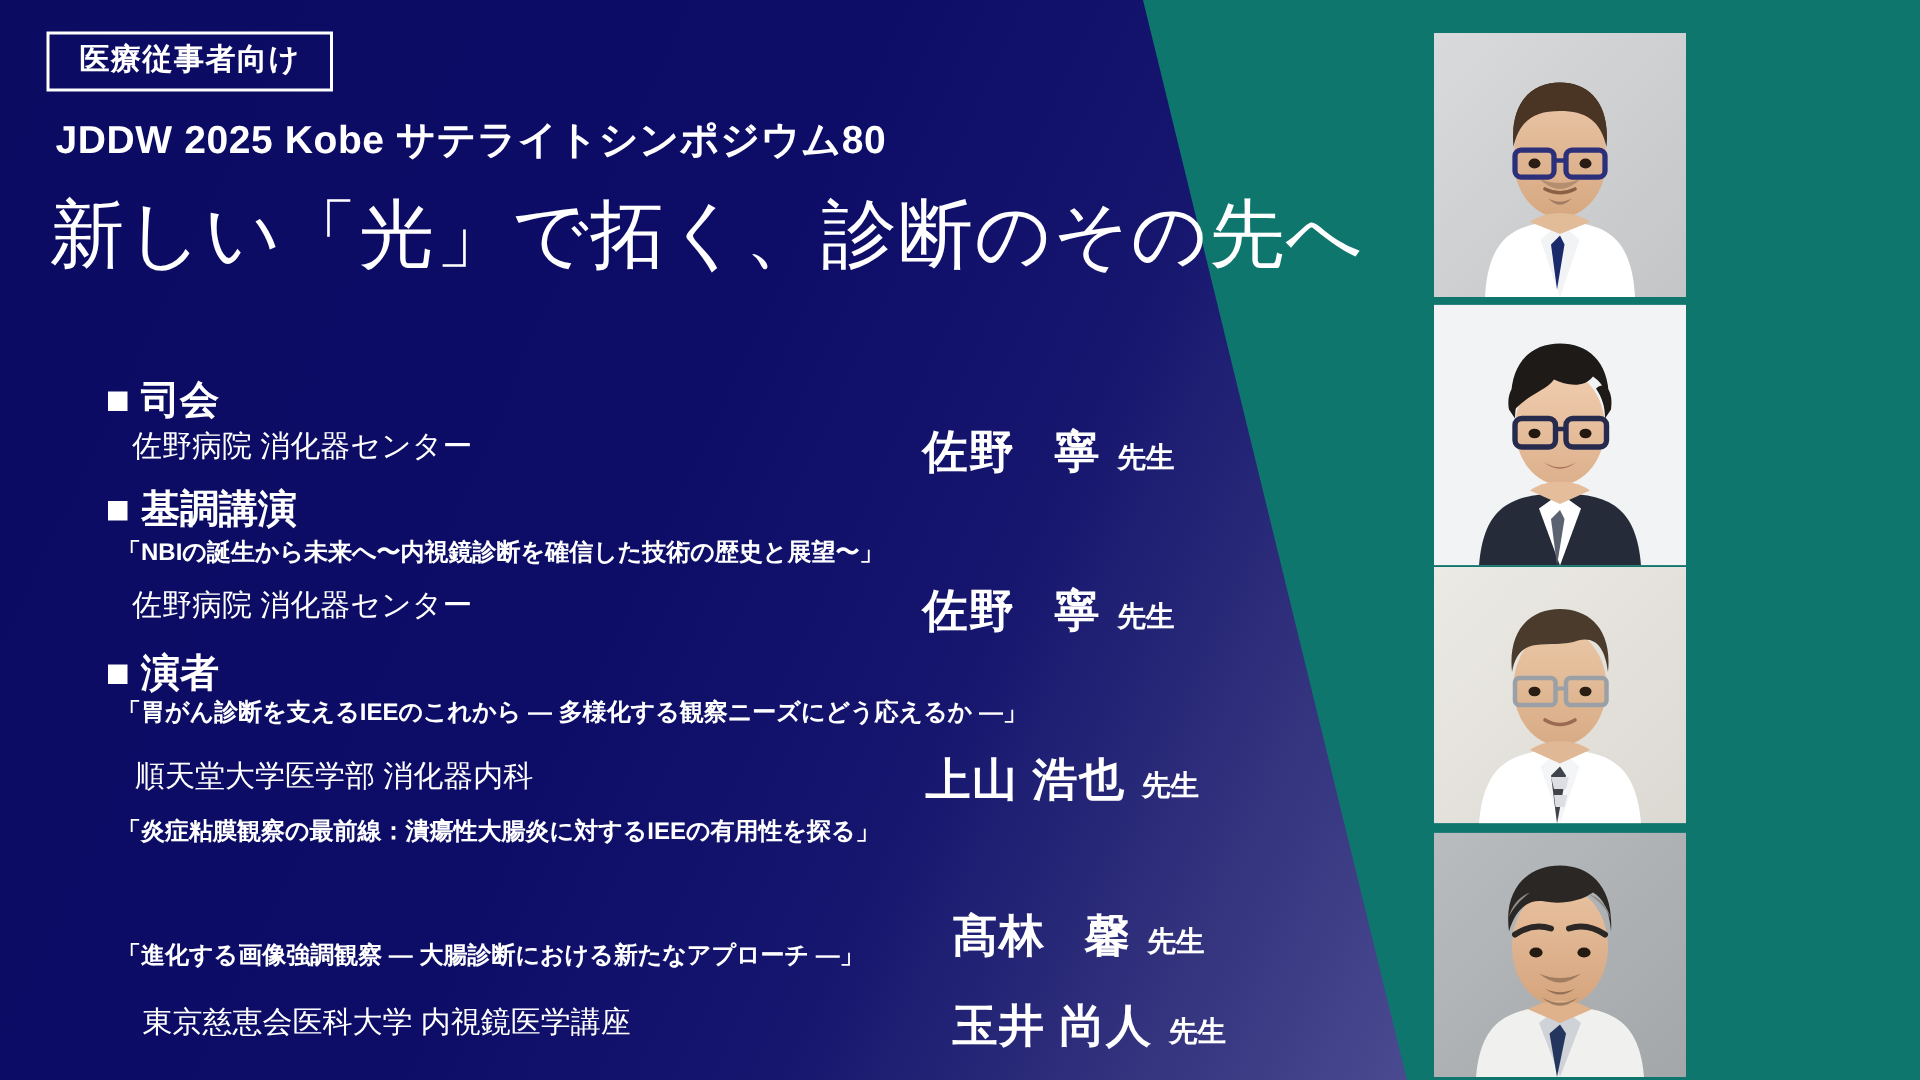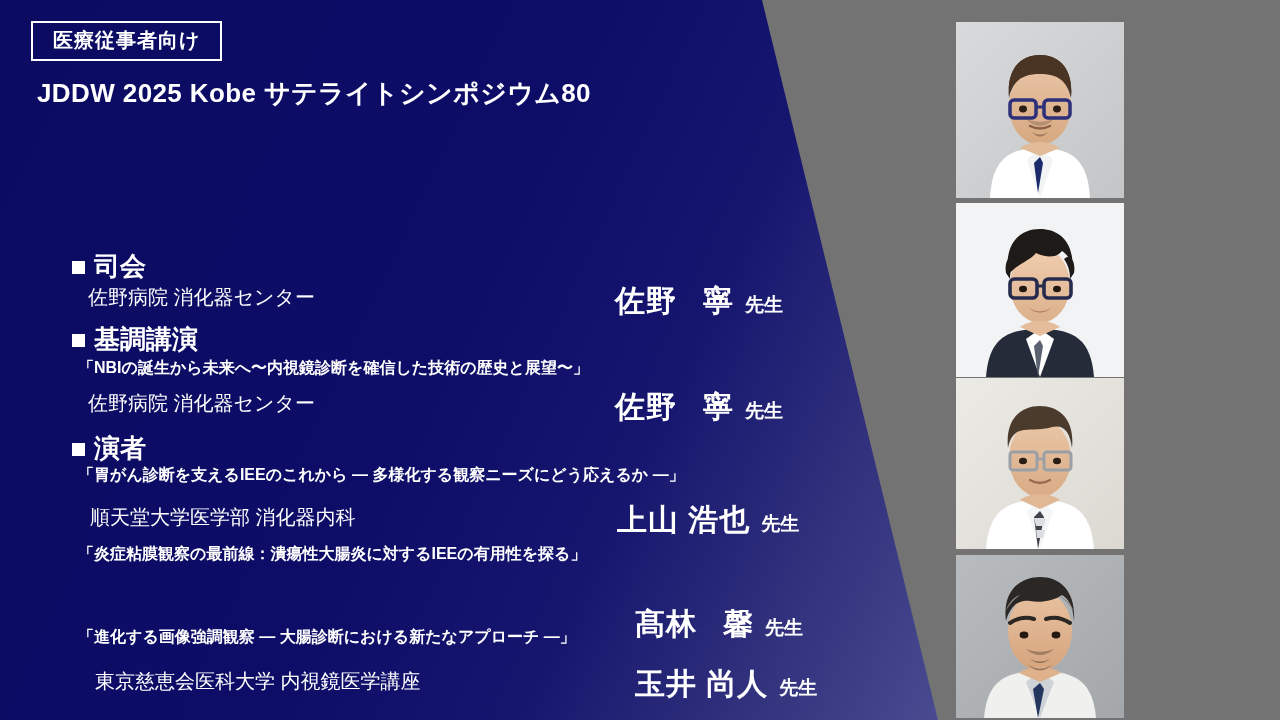--- a/index.html
+++ b/index.html
@@ -3,21 +3,21 @@
 <meta charset="utf-8">
 <style>
   * { margin:0; padding:0; box-sizing:border-box; }
   html, body {
     width:1280px; height:720px;
     font-family:"Liberation Sans","DejaVu Sans",sans-serif;
     background:#e6e6e6; overflow:hidden;
   }
   #poster {
     position:relative; width:1280px; height:720px;
-    background:#737373;
+    background:#0f766e;
   }
 
   
   #navy-panel {
     position:absolute; left:0; top:0; width:960px; height:720px;
     background:linear-gradient(115deg,#0b0b62 0%,#0d0d68 46%,#16166f 66%,#33337e 84%,#4d4d93 100%);
     -webkit-clip-path: polygon(0 0, 762px 0, 938px 720px, 0 720px);
     clip-path: polygon(0 0, 762px 0, 938px 720px, 0 720px);
   }
 
@@ -87,20 +87,21 @@
 <div id="poster">
 
   <div id="navy-panel"></div>
 
   <div id="content">
 
     <div id="audience-badge">医療従事者向け</div>
 
     <div id="event-line">JDDW 2025 Kobe サテライトシンポジウム80</div>
 
+    <div id="main-title">新しい「光」で拓く、診断のその先へ</div>
 
 
     <div class="section-head" style="left:72px; top:249px;">
       <span class="sq"></span><span>司会</span>
     </div>
     <div class="affil" style="left:88px; top:284px;">佐野病院 消化器センター</div>
     <div class="speaker" style="left:615px; top:281px;">
       <span class="sname">佐野</span><span class="gap"></span><span class="sname">寧</span><span class="hon">先生</span>
     </div>
 

